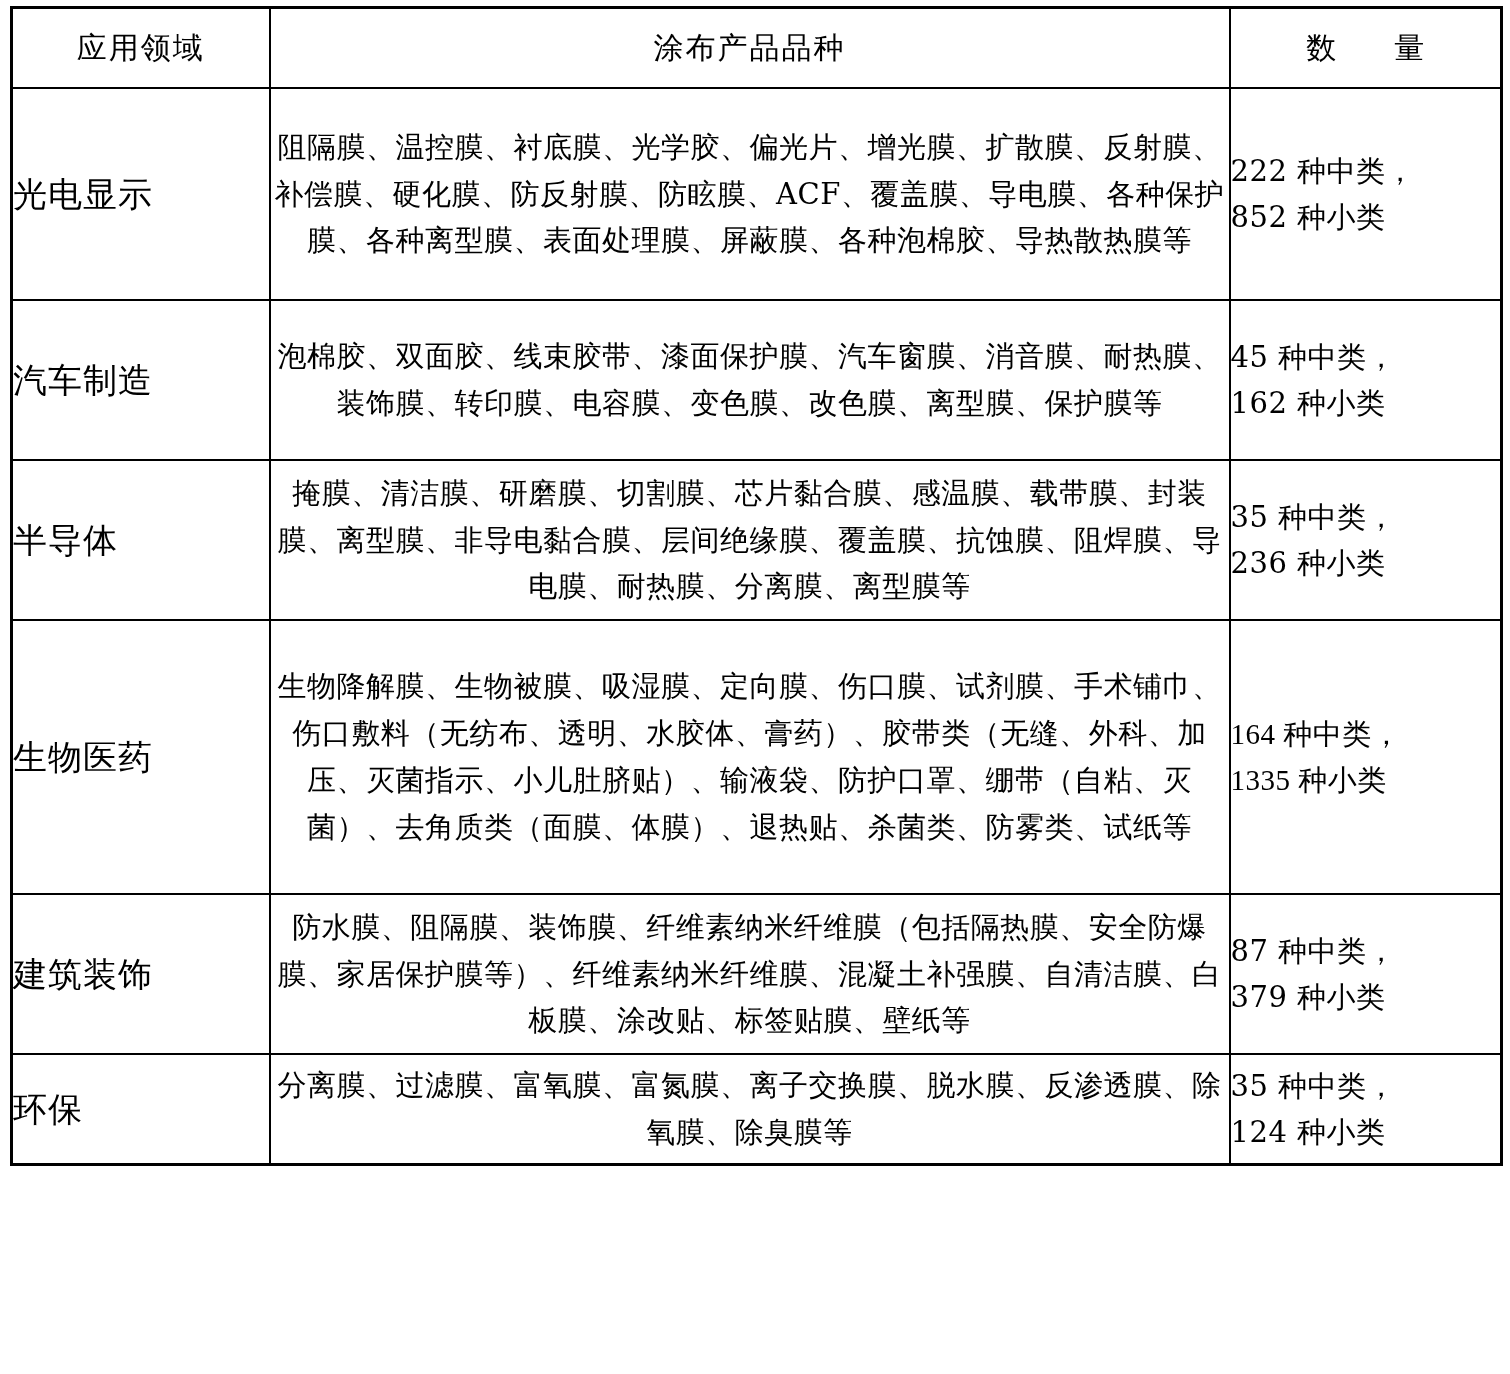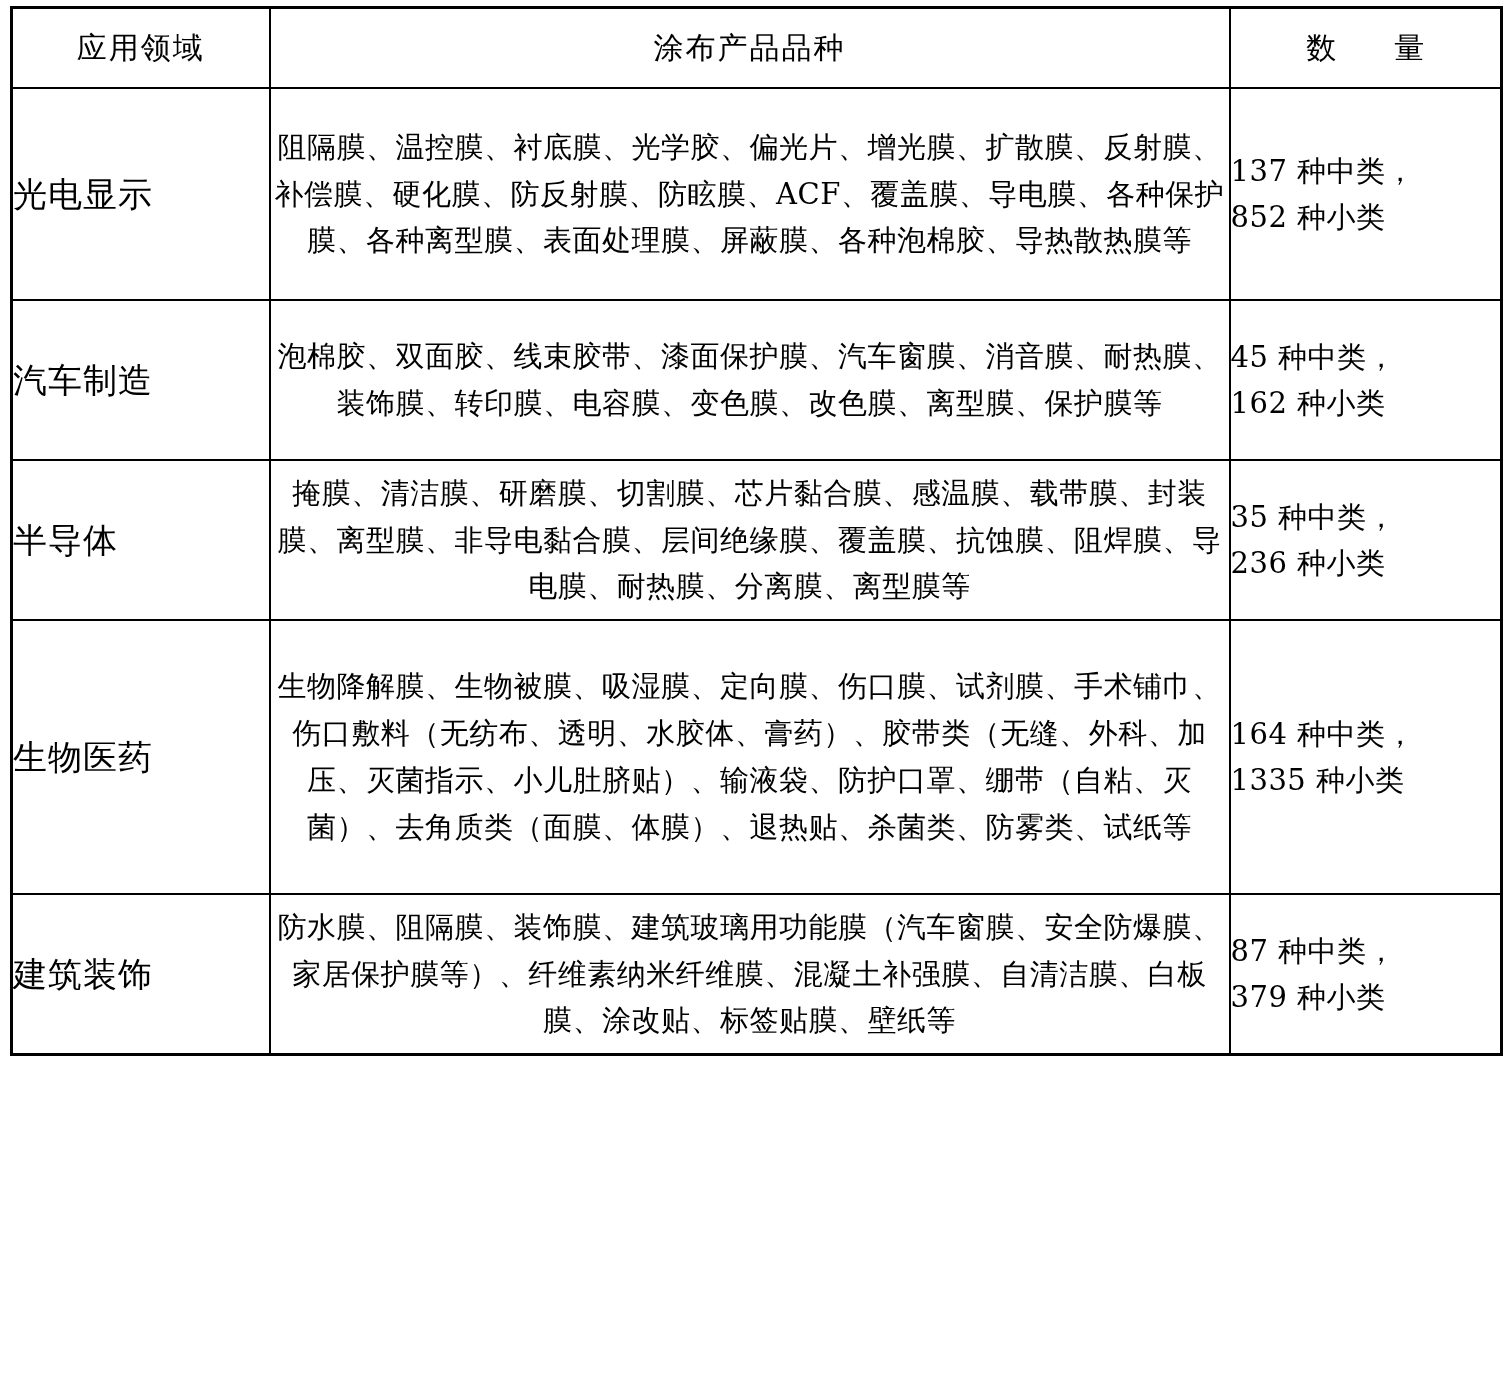--- a/index.html
+++ b/index.html
@@ -73,21 +73,21 @@
     text-align: left;
     font-size: 29px;
     line-height: 1.6;
     padding: 12px 10px 12px 28px;
     letter-spacing: 0.5px;
     white-space: pre-line;
   }
   .row-r1 td { height: 210px; }
   .row-r2 td { height: 158px; }
   .row-r3 td { height: 158px; }
-  .row-r4 td { height: 272px; }
+  .row-r4 td { height: 272px; font-family: Liberation Serif, serif; }
   .row-r5 td { height: 158px; }
   .row-r6 td { height: 108px; }
   .row-r7 td { height: 108px; }
 </style>
 </head>
 <body>
 
 <div class="page">
   <table class="data-table">
     <colgroup>
@@ -99,21 +99,21 @@
       <tr>
         <th class="head-cell">应用领域</th>
         <th class="head-cell">涂布产品品种</th>
         <th class="head-cell head-count">数　量</th>
       </tr>
     </thead>
     <tbody>
       <tr class="row-r1">
         <td class="domain-cell">光电显示</td>
         <td class="products-cell">阻隔膜、温控膜、衬底膜、光学胶、偏光片、增光膜、扩散膜、反射膜、补偿膜、硬化膜、防反射膜、防眩膜、ACF、覆盖膜、导电膜、各种保护膜、各种离型膜、表面处理膜、屏蔽膜、各种泡棉胶、导热散热膜等</td>
-        <td class="count-cell">137 种中类，
+        <td class="count-cell">222 种中类，
 852 种小类</td>
       </tr>
       <tr class="row-r2">
         <td class="domain-cell">汽车制造</td>
         <td class="products-cell">泡棉胶、双面胶、线束胶带、漆面保护膜、汽车窗膜、消音膜、耐热膜、装饰膜、转印膜、电容膜、变色膜、改色膜、离型膜、保护膜等</td>
         <td class="count-cell">45 种中类，
 162 种小类</td>
       </tr>
       <tr class="row-r3">
         <td class="domain-cell">半导体</td>
@@ -122,19 +122,25 @@
 236 种小类</td>
       </tr>
       <tr class="row-r4">
         <td class="domain-cell">生物医药</td>
         <td class="products-cell">生物降解膜、生物被膜、吸湿膜、定向膜、伤口膜、试剂膜、手术铺巾、伤口敷料（无纺布、透明、水胶体、膏药）、胶带类（无缝、外科、加压、灭菌指示、小儿肚脐贴）、输液袋、防护口罩、绷带（自粘、灭菌）、去角质类（面膜、体膜）、退热贴、杀菌类、防雾类、试纸等</td>
         <td class="count-cell">164 种中类，
 1335 种小类</td>
       </tr>
       <tr class="row-r5">
         <td class="domain-cell">建筑装饰</td>
-        <td class="products-cell">防水膜、阻隔膜、装饰膜、建筑玻璃用功能膜（汽车窗膜、安全防爆膜、家居保护膜等）、纤维素纳米纤维膜、混凝土补强膜、自清洁膜、白板膜、涂改贴、标签贴膜、壁纸等</td>
+        <td class="products-cell">防水膜、阻隔膜、装饰膜、纤维素纳米纤维膜（包括隔热膜、安全防爆膜、家居保护膜等）、纤维素纳米纤维膜、混凝土补强膜、自清洁膜、白板膜、涂改贴、标签贴膜、壁纸等</td>
         <td class="count-cell">87 种中类，
 379 种小类</td>
+      </tr>
+      <tr class="row-r6">
+        <td class="domain-cell">环保</td>
+        <td class="products-cell">分离膜、过滤膜、富氧膜、富氮膜、离子交换膜、脱水膜、反渗透膜、除氧膜、除臭膜等</td>
+        <td class="count-cell">35 种中类，
+124 种小类</td>
       </tr>
     </tbody>
   </table>
 </div>
 
 </body></html>

